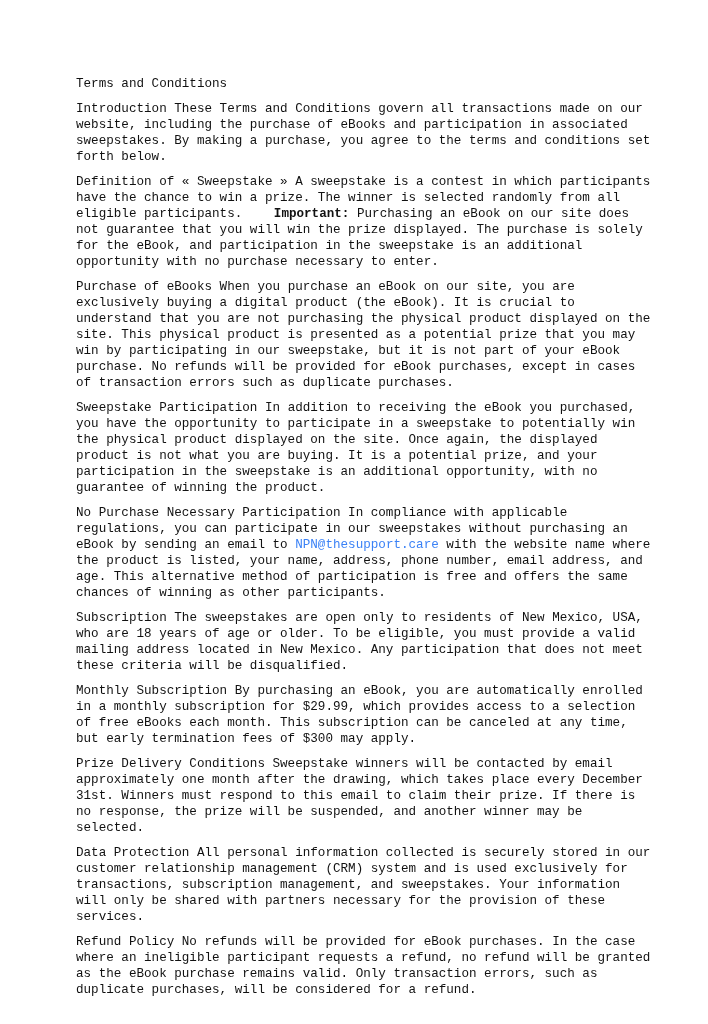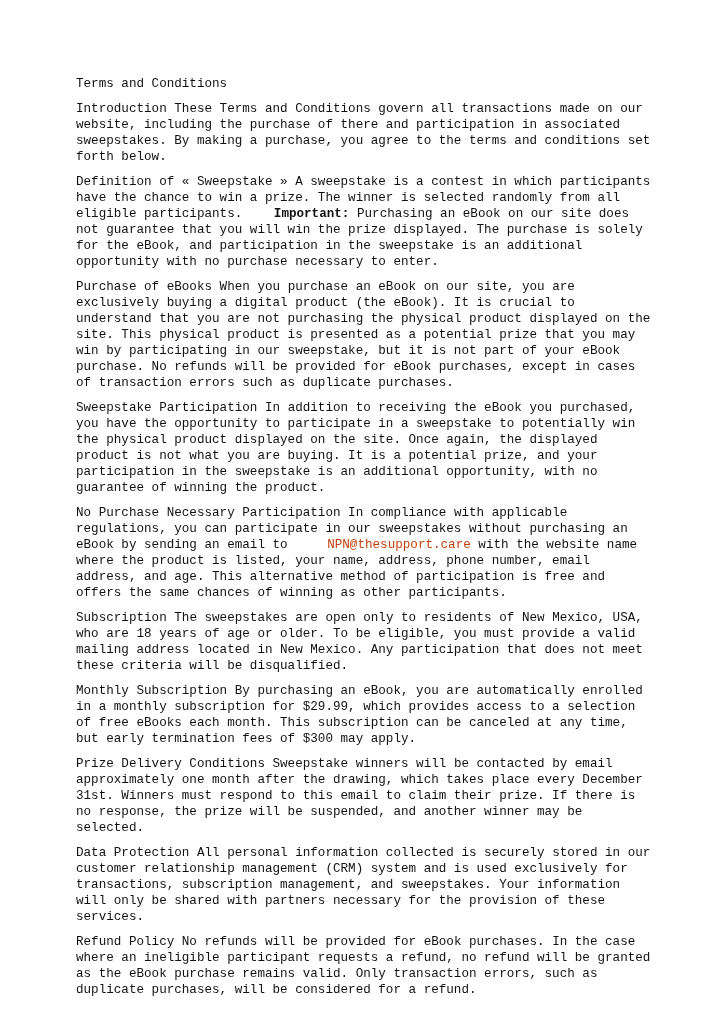--- a/index.html
+++ b/index.html
@@ -25,36 +25,35 @@
     }
     .page p {
       margin: 0 0 9px 0;
     }
     .page .title {
       margin: 0 0 9px 0;
       font-weight: normal;
       font-size: 12.6px;
     }
     .page .email-link {
-      color: #c2410c;
+      color: #3b82f6;
       text-decoration: none;
-      margin-left: 32px;
     }
     .page b {
       font-weight: bold;
       margin-left: 24px;
     }
   </style>
 </head>
 <body>
 
 <div class="page">
   <p class="title">Terms and Conditions</p>
 
-  <p><span>Introduction</span> <span>These Terms and Conditions govern all transactions made on our website, including the purchase of there and participation in associated sweepstakes. By making a purchase, you agree to the terms and conditions set forth below.</span></p>
+  <p><span>Introduction</span> <span>These Terms and Conditions govern all transactions made on our website, including the purchase of eBooks and participation in associated sweepstakes. By making a purchase, you agree to the terms and conditions set forth below.</span></p>
 
   <p><span>Definition of « Sweepstake »</span> <span>A sweepstake is a contest in which participants have the chance to win a prize. The winner is selected randomly from all eligible participants.</span> <b>Important:</b> <span>Purchasing an eBook on our site does not guarantee that you will win the prize displayed. The purchase is solely for the eBook, and participation in the sweepstake is an additional opportunity with no purchase necessary to enter.</span></p>
 
   <p><span>Purchase of eBooks</span> <span>When you purchase an eBook on our site, you are exclusively buying a digital product (the eBook). It is crucial to understand that you are not purchasing the physical product displayed on the site. This physical product is presented as a potential prize that you may win by participating in our sweepstake, but it is not part of your eBook purchase. No refunds will be provided for eBook purchases, except in cases of transaction errors such as duplicate purchases.</span></p>
 
   <p><span>Sweepstake Participation</span> <span>In addition to receiving the eBook you purchased, you have the opportunity to participate in a sweepstake to potentially win the physical product displayed on the site. Once again, the displayed product is not what you are buying. It is a potential prize, and your participation in the sweepstake is an additional opportunity, with no guarantee of winning the product.</span></p>
 
   <p><span>No Purchase Necessary Participation</span> <span>In compliance with applicable regulations, you can participate in our sweepstakes without purchasing an eBook by sending an email to</span> <a class="email-link">NPN@thesupport.care</a> <span>with the website name where the product is listed, your name, address, phone number, email address, and age. This alternative method of participation is free and offers the same chances of winning as other participants.</span></p>
 
   <p><span>Subscription</span> <span>The sweepstakes are open only to residents of New Mexico, USA, who are 18 years of age or older. To be eligible, you must provide a valid mailing address located in New Mexico. Any participation that does not meet these criteria will be disqualified.</span></p>

